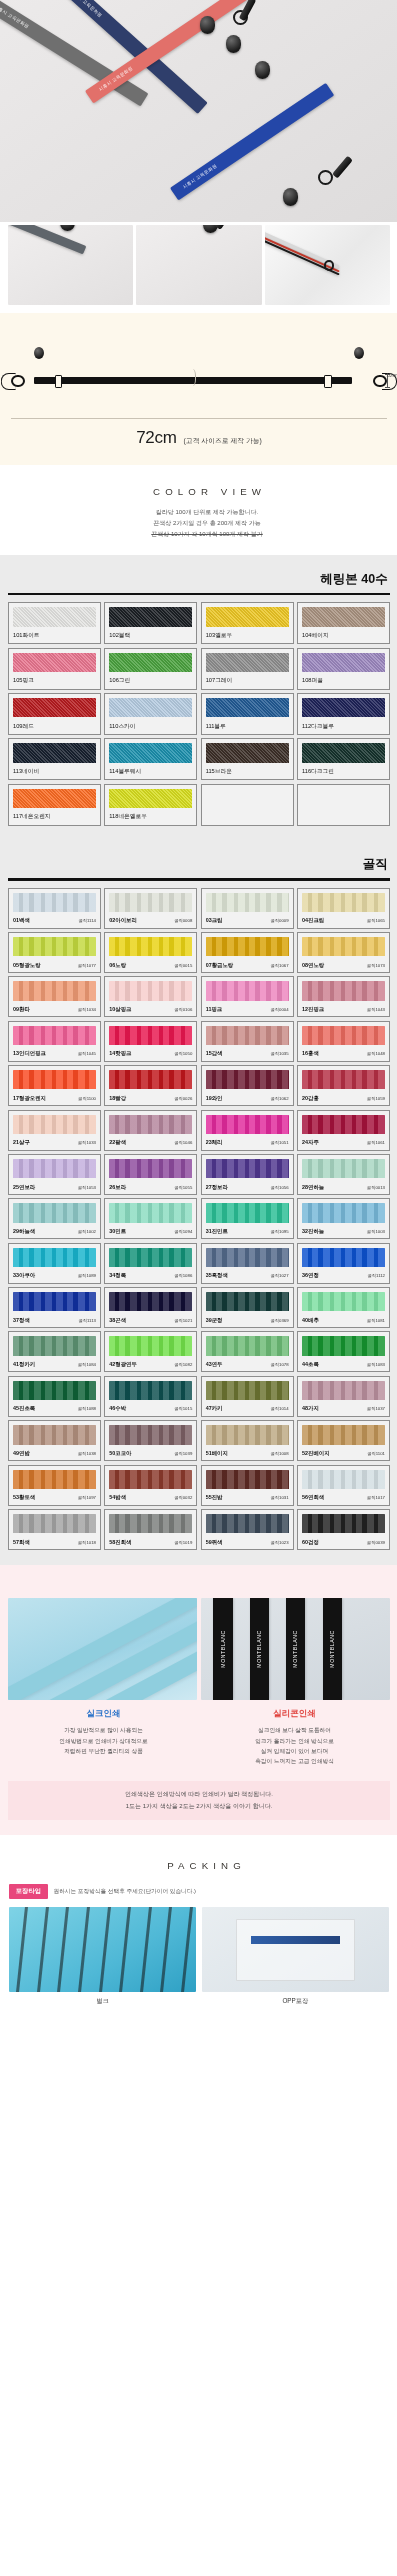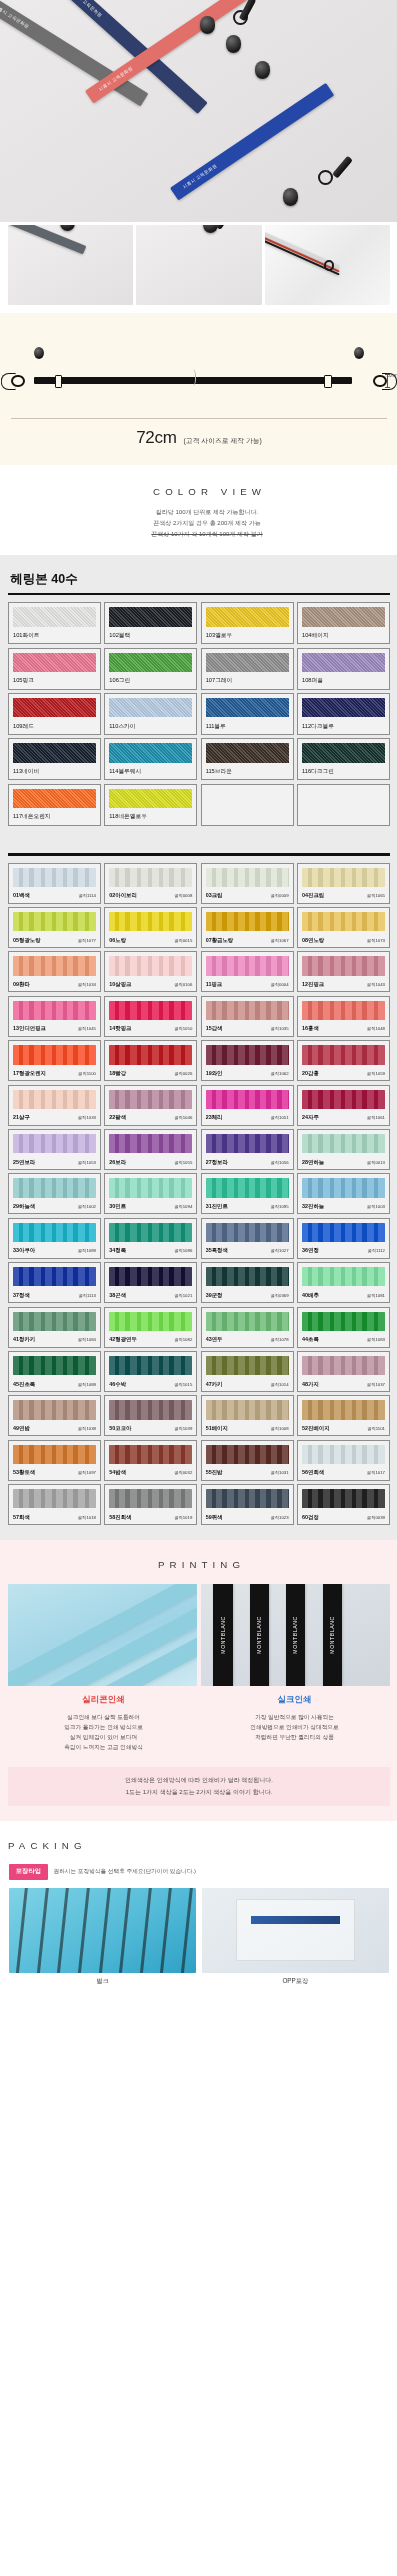--- a/index.html
+++ b/index.html
@@ -98,21 +98,21 @@
   .size-cm .big{ font-size:17px; font-weight:400; color:#1d1d1d; letter-spacing:-0.3px; }
   .size-cm .sub{ font-size:6.8px; color:#3a3a3a; margin-left:4.5px; }
 
   
   .colorview { background:#fff; padding:20.5px 0 14.8px; text-align:center;margin-left:16px; }
   .cv-note { margin-top:10.2px; font-size:6px; line-height:1.85; color:#555; }
   .cv-note .strike { text-decoration: line-through; }
 
   
   .swatch-sec { background:#ebebeb; padding:12.5px 8px 14.8px; }
-  .sw-head { font-size:12.5px; font-weight:700; color:#111; padding:3.4px 2.3px 4.5px; }
+  .sw-head { font-size:12.5px; font-weight:700; color:#111; padding:3.4px 2.3px 4.5px;text-align:right; }
   .sw-rule { height:2.8px; background:#111; margin:0 0 6.8px; }
   .sw-grid { display:grid; grid-template-columns: repeat(4, 1fr); gap:3.4px; }
   .sw-card {
     background:#f2f2f2; border:0.6px solid #8d8d8d; padding:4px 4px 3.4px;
     min-height:41px; display:flex; flex-direction:column;
   }
   .sw-chip {
     height:19.3px; width:100%; border-radius:0.6px;
     background-image: repeating-linear-gradient(90deg, rgba(255,255,255,.17) 0 0.6px, rgba(0,0,0,.07) 0.6px 1.1px);
   }
@@ -153,21 +153,21 @@
   .pl-title.silk { color:#2d74c9; }
   .pl-title.sili { color:#e0443f; }
   .pl-body { font-size:5.7px; line-height:1.8; color:#4a4a4a; margin-top:5.7px; }
   .print-footnote {
     margin:14.8px 8px 0; background:#fbe2e6; padding:8px 5.7px;
     text-align:center; font-size:6px; line-height:1.9; color:#4a4a4a;
   }
 
   
   .packing { background:#fff; padding:19.3px 0 5.7px; }
-  .pack-title { text-align:left; font-size:9.7px; letter-spacing:5.1px; color:#3a3733; padding-left:8px; }
+  .pack-title { text-align:center; font-size:9.7px; letter-spacing:5.1px; color:#3a3733; padding-left:15px;margin-top:6px; }
   .pack-row { display:flex; align-items:center; gap:5.7px; padding:12.5px 9px 0; }
   .pack-badge {
     background:#e8467c; color:#fff; font-size:6.3px; font-weight:700;
     padding:3.4px 6.8px; border-radius:1.1px; white-space:nowrap;
   }
   .pack-hint { font-size:5.7px; color:#555; }
   .pack-photos { display:flex; gap:5.7px; padding:8px 9px 0; }
   .pack-cell { flex:1; }
   .pack-img { height:85px; border-radius:1.1px; position:relative; overflow:hidden; }
   .pack-img.bulk { background: linear-gradient(150deg,#7fd3e6,#4fb8d6 60%,#2ea0c4); }
@@ -385,20 +385,21 @@
         <div class="sw-card empty">
           <div class="sw-chip herring"></div>
           <div class="sw-meta">
             <span class="sw-name"></span>
           </div>
         </div>
       </div>
   </div>
 
   <div class="swatch-sec">
+    <div class="sw-head">골직</div>
     <div class="sw-rule"></div>
     <div class="sw-grid" id="goljik-grid">
         <div class="sw-card">
           <div class="sw-chip" style="background-color: rgb(204, 217, 226);"></div>
           <div class="sw-meta">
             <span class="sw-name">01백색</span>
             <span class="sw-code">골직1114</span>
           </div>
         </div>
         <div class="sw-card">
@@ -811,21 +812,20 @@
           <div class="sw-chip" style="background-color: rgb(33, 33, 33);"></div>
           <div class="sw-meta">
             <span class="sw-name">60검정</span>
             <span class="sw-code">골직0039</span>
           </div>
         </div>
       </div>
   </div>
 
   <div class="printing">
-    <div class="print-title">PRINTING</div>
 
     <div class="print-photos">
       <div class="pp left">
         <div class="ribbon-lt" style="top:20.5px;"></div>
         <div class="ribbon-lt" style="top:55px;"></div>
         <div class="ribbon-lt" style="top:85px;"></div>
       </div>
       <div class="pp right">
         <div class="blkstrap" style="left:12.5px;">
             <span>MONTBLANC</span>
@@ -837,31 +837,31 @@
             <span>MONTBLANC</span>
           </div>
         <div class="blkstrap" style="left:122px;">
             <span>MONTBLANC</span>
           </div>
       </div>
     </div>
 
     <div class="print-labels">
       <div>
+        <div class="pl-title silk">실크인쇄</div>
+        <div class="pl-body" style="white-space:pre-line;">가장 일반적으로 많이 사용되는
+인쇄방법으로 인쇄비가 상대적으로
+저렴하면 무난한 퀄리티의 상품</div>
+      </div>
+      <div>
         <div class="pl-title sili">실리콘인쇄</div>
         <div class="pl-body" style="white-space:pre-line;">실크인쇄 보다 살짝 도톰하여
 잉크가 올라가는 인쇄 방식으로
 실켜 입체감이 있어 보다며
 촉감이 느껴지는 고급 인쇄방식</div>
-      </div>
-      <div>
-        <div class="pl-title silk">실크인쇄</div>
-        <div class="pl-body" style="white-space:pre-line;">가장 일반적으로 많이 사용되는
-인쇄방법으로 인쇄비가 상대적으로
-저렴하면 무난한 퀄리티의 상품</div>
       </div>
     </div>
 
     <div class="print-footnote">
       <div>인쇄색상은 인쇄방식에 따라 인쇄비가 달라 책정됩니다.</div>
       <div>1도는 1가지 색상을 2도는 2가지 색상을 이야기 합니다.</div>
     </div>
   </div>
 
   <div class="packing">

